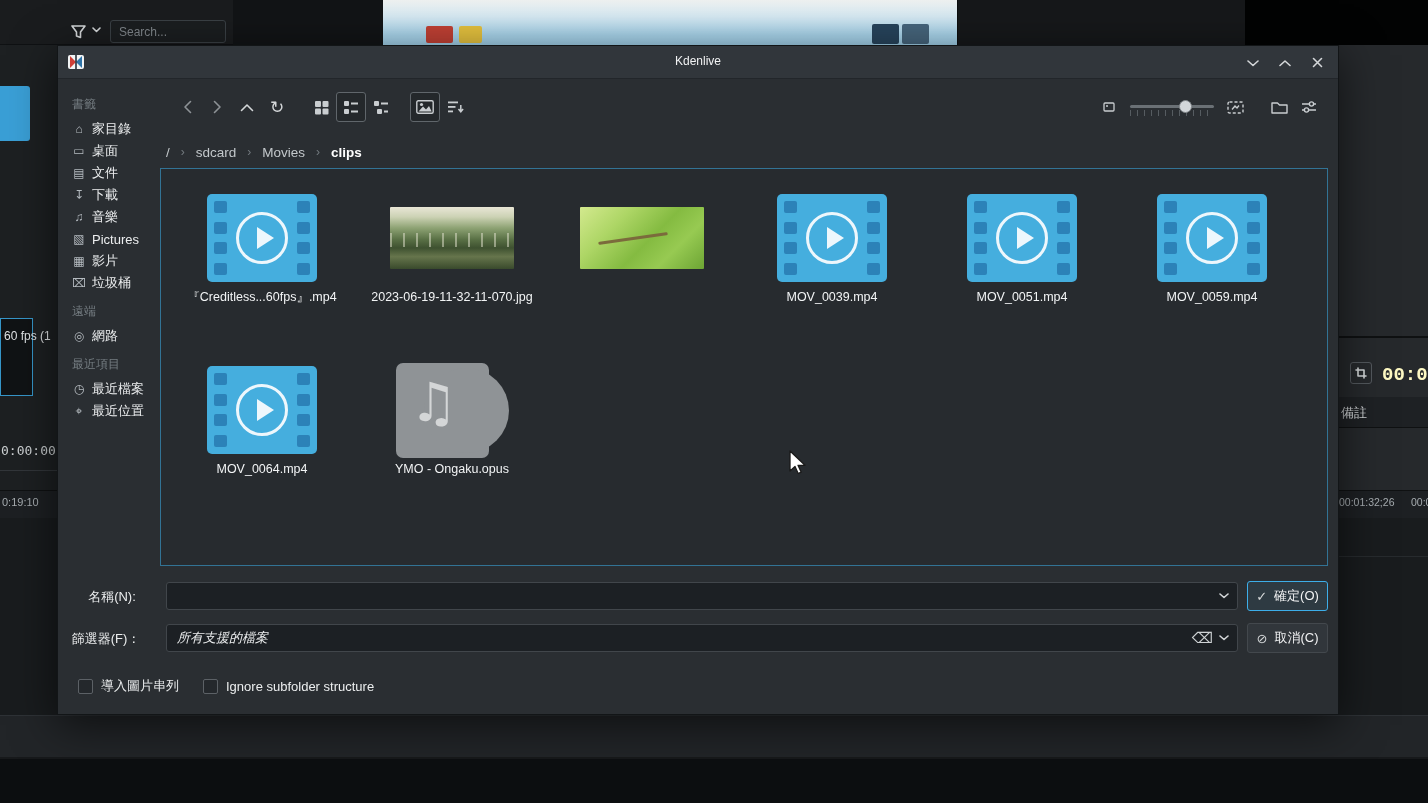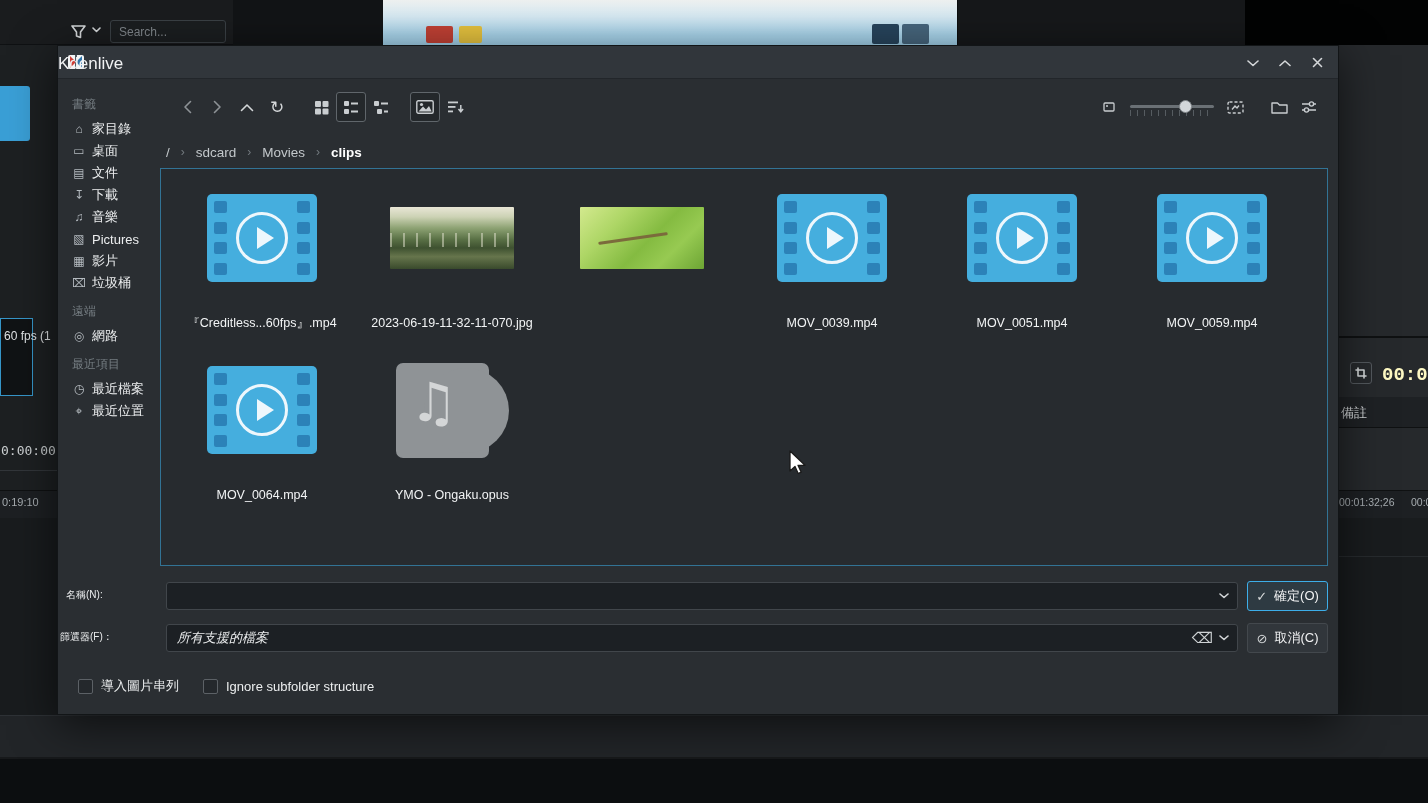--- a/index.html
+++ b/index.html
@@ -64,22 +64,22 @@
   .bg-band3 { left:0; top:790px; width:1428px; height:13px; background:#0a0b0c; }
 
   
   .dialog {
     left:57px; top:45px; width:1282px; height:670px;
     background:#2a2e32; border:1px solid #121517;
     box-shadow:0 10px 42px rgba(0,0,0,.6);
   }
   .titlebar { position:absolute; left:0; top:0; width:100%; height:33px;
     background:#31363b; border-bottom:1px solid #22262a; }
-  .title { position:absolute; left:0; top:8px; width:100%; 
-    font-size:17px; color:#f1f2f3; pointer-events:none; }
+  .title { position:absolute; left:0; top:8px; width:100%; text-align:center;
+    font-size:12px; color:#f1f2f3; pointer-events:none; }
   .app-icon { position:absolute; left:10px; top:8px; width:16px; height:16px; }
   .win-controls { position:absolute; right:12px; top:0; height:33px; display:flex; align-items:center; gap:14px; }
   .winbtn { width:18px; height:18px; display:flex; align-items:center; justify-content:center; cursor:default; }
 
   svg.stroke { stroke:#d4d7d9; stroke-width:1.6; fill:none; stroke-linecap:round; stroke-linejoin:round; }
   svg.dim    { stroke:#8d9296; }
   svg.fillic { fill:#c9cdd0; }
 
   
   .toolbar { position:absolute; left:114px; top:44px; right:14px; height:34px; display:flex; align-items:center; }
@@ -108,21 +108,21 @@
   .sect:first-child { margin-top:4px; }
   .sitem { display:flex; align-items:center; gap:6px; height:22px; color:#eceeef; white-space:nowrap; }
   .sitem .ic { width:14px; text-align:center; color:#b5bbc0; font-size:12px; flex:none; }
 
   
   .filearea { position:absolute; left:102px; top:122px; width:1168px; height:398px;
     background:#272b2f; border:1px solid rgba(61,174,233,.55);
     display:flex; flex-wrap:wrap; align-content:flex-start; padding:18px 4px 0 6px; overflow:hidden; }
   .fitem { width:190px; height:172px; display:flex; flex-direction:column; align-items:center; }
   .ficon { height:102px; display:flex; align-items:center; justify-content:center; }
-  .flabel { margin-top:26px; font-size:12.5px; color:#f2f4f5; text-align:left; line-height:1.4;
+  .flabel { margin-top:0; font-size:12.5px; color:#f2f4f5; text-align:left; line-height:1.4;
     max-width:178px; overflow-wrap:break-word; word-break:break-word; }
   .fitem.narrow .flabel { max-width:158px; }
 
   
   .film { position:relative; width:110px; height:88px; background:#45aede; border-radius:5px; }
   .holes { position:absolute; top:7px; bottom:7px; width:13px; display:flex; flex-direction:column; justify-content:space-between; }
   .holes.l { left:7px; } .holes.r { right:7px; }
   .hole { width:13px; height:12px; background:#2c82b8; border-radius:2px; }
   .ring { position:absolute; left:50%; top:50%; width:52px; height:52px; margin:-26px 0 0 -26px;
     border:3px solid #eef7fc; border-radius:50%; }
@@ -139,21 +139,21 @@
   .photo2::after { content:""; position:absolute; left:18px; top:30px; width:70px; height:3px;
     background:#7b6b3c; border-radius:2px; transform:rotate(-8deg); }
 
   
   .audio { position:relative; width:113px; height:95px; }
   .audio .rect { position:absolute; left:0; top:0; width:93px; height:95px; background:#8f9396; border-radius:7px; }
   .audio .circ { position:absolute; left:28px; top:5px; width:85px; height:85px; background:#8f9396; border-radius:50%; }
   .audio .note { position:absolute; left:14px; top:8px; font-size:54px; color:#d4d6d7; font-family:"DejaVu Sans",sans-serif; }
 
   
-  .form-label { position:absolute; width:92px; text-align:left; font-size:10px; color:#eceeef; }
+  .form-label { position:absolute; width:92px; text-align:center; font-size:13px; color:#eceeef; }
   .combo { position:absolute; height:28px; background:#1c2024; border:1px solid #41464b; border-radius:3px;
     display:flex; align-items:center; }
   .combo input { flex:1; background:transparent; border:none; outline:none; color:#eceeef;
     font-size:13px; padding:0 8px; font-family:"Liberation Sans","DejaVu Sans",sans-serif; }
   .combo .val { flex:1; padding:0 10px; font-size:13px; color:#eceeef;font-style:italic; }
   .combo .clear { color:#cfd3d5; font-size:15px; margin-right:6px; cursor:default; }
   .combo .chev { margin-right:8px; display:flex; }
   .btn { position:absolute; height:30px; border-radius:3px; display:flex; align-items:center; justify-content:center;
     gap:7px; font-size:13px; color:#f2f3f4; background:#31363b; border:1px solid #43484d; cursor:default;
     font-family:"Liberation Sans","DejaVu Sans",sans-serif; }

